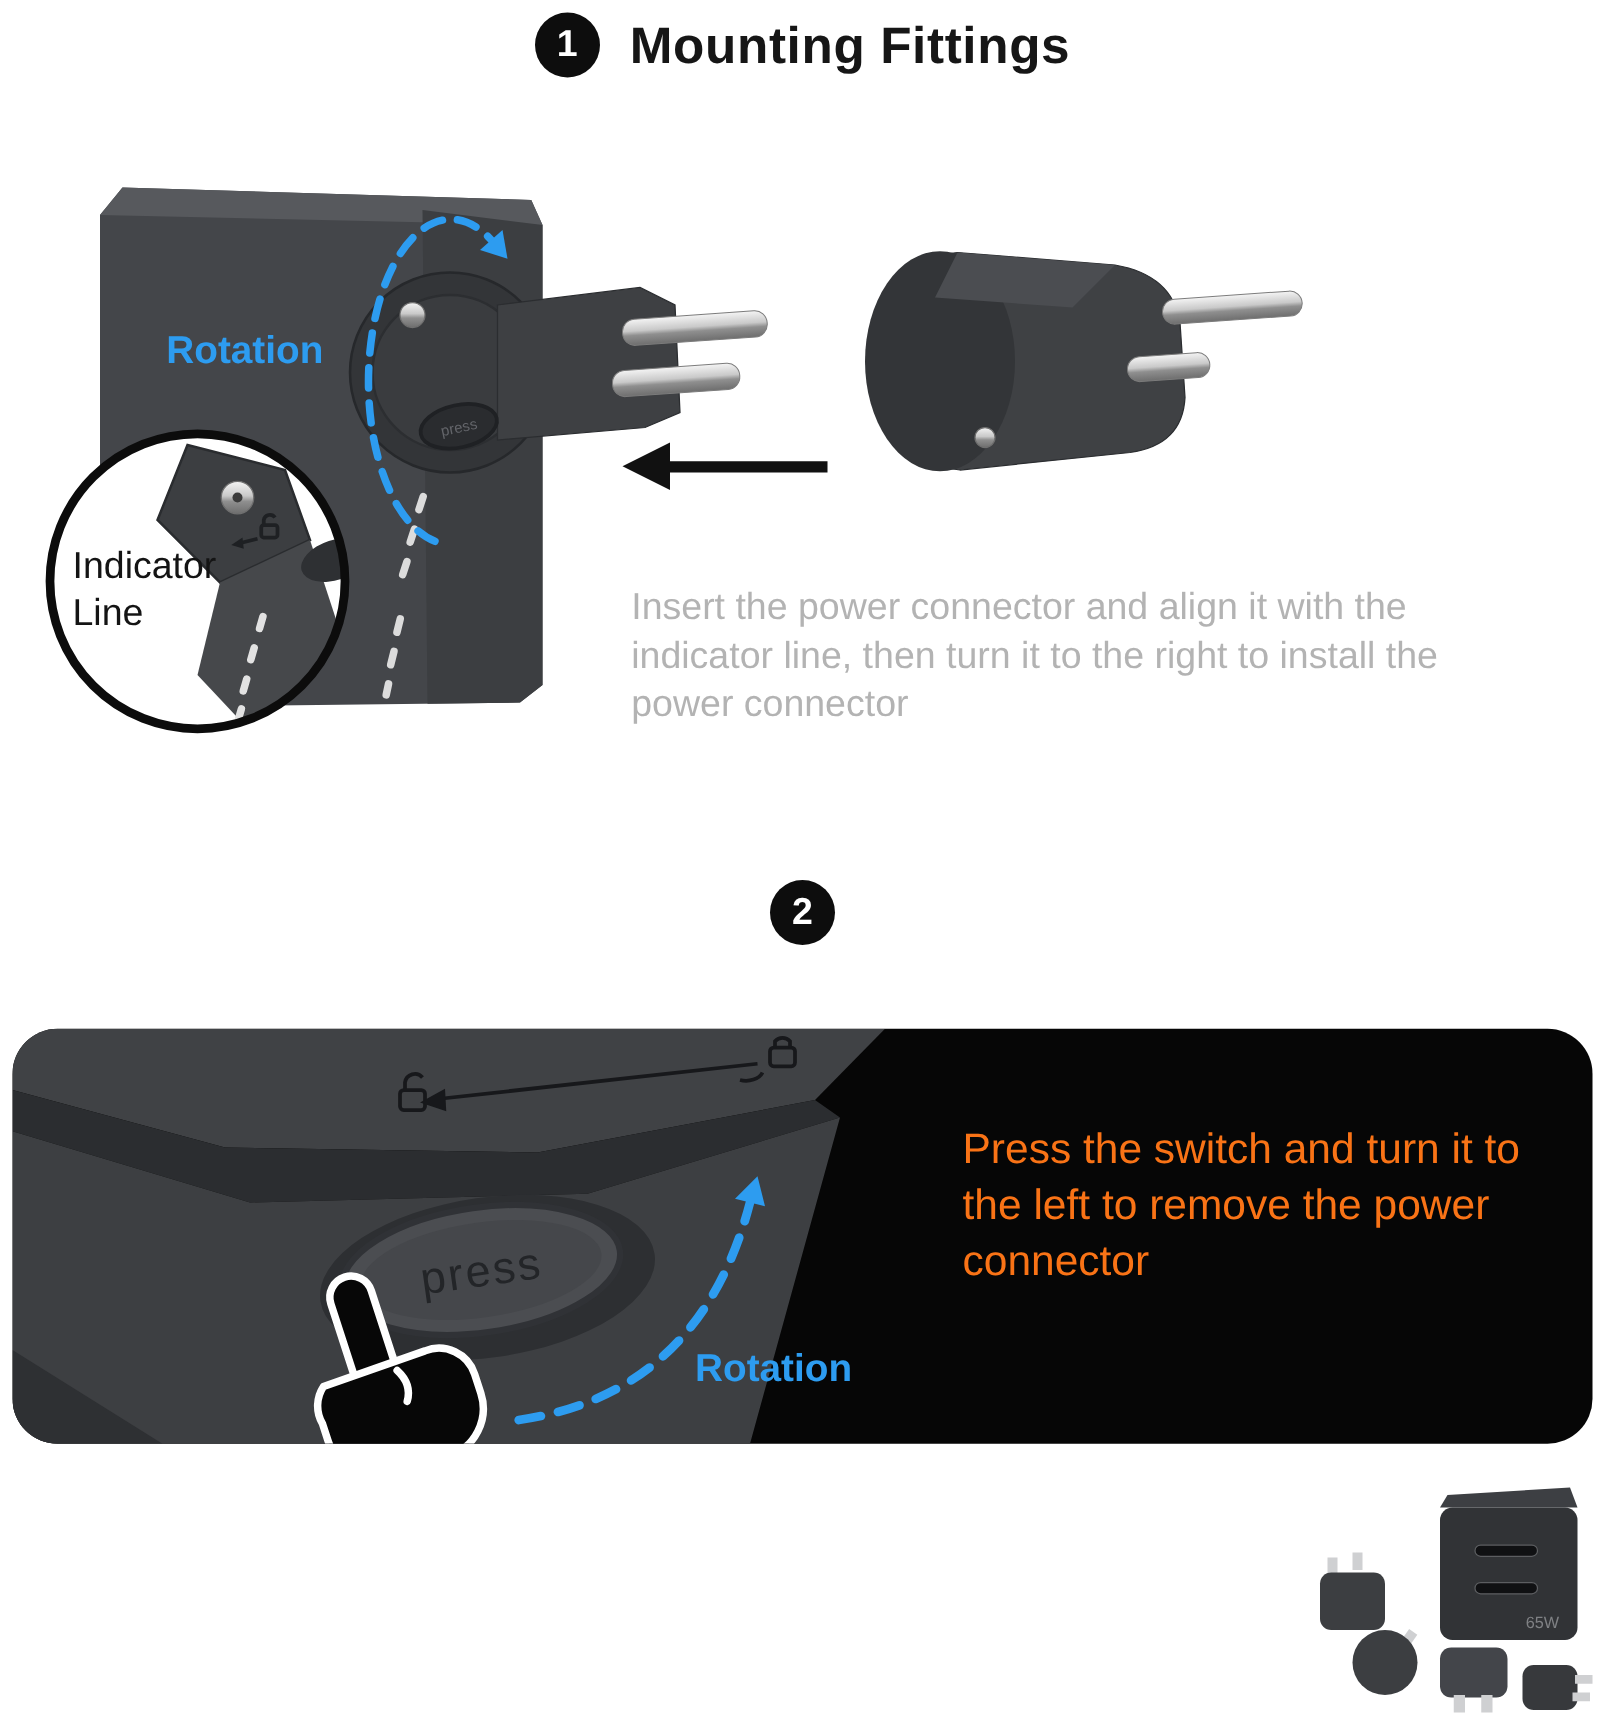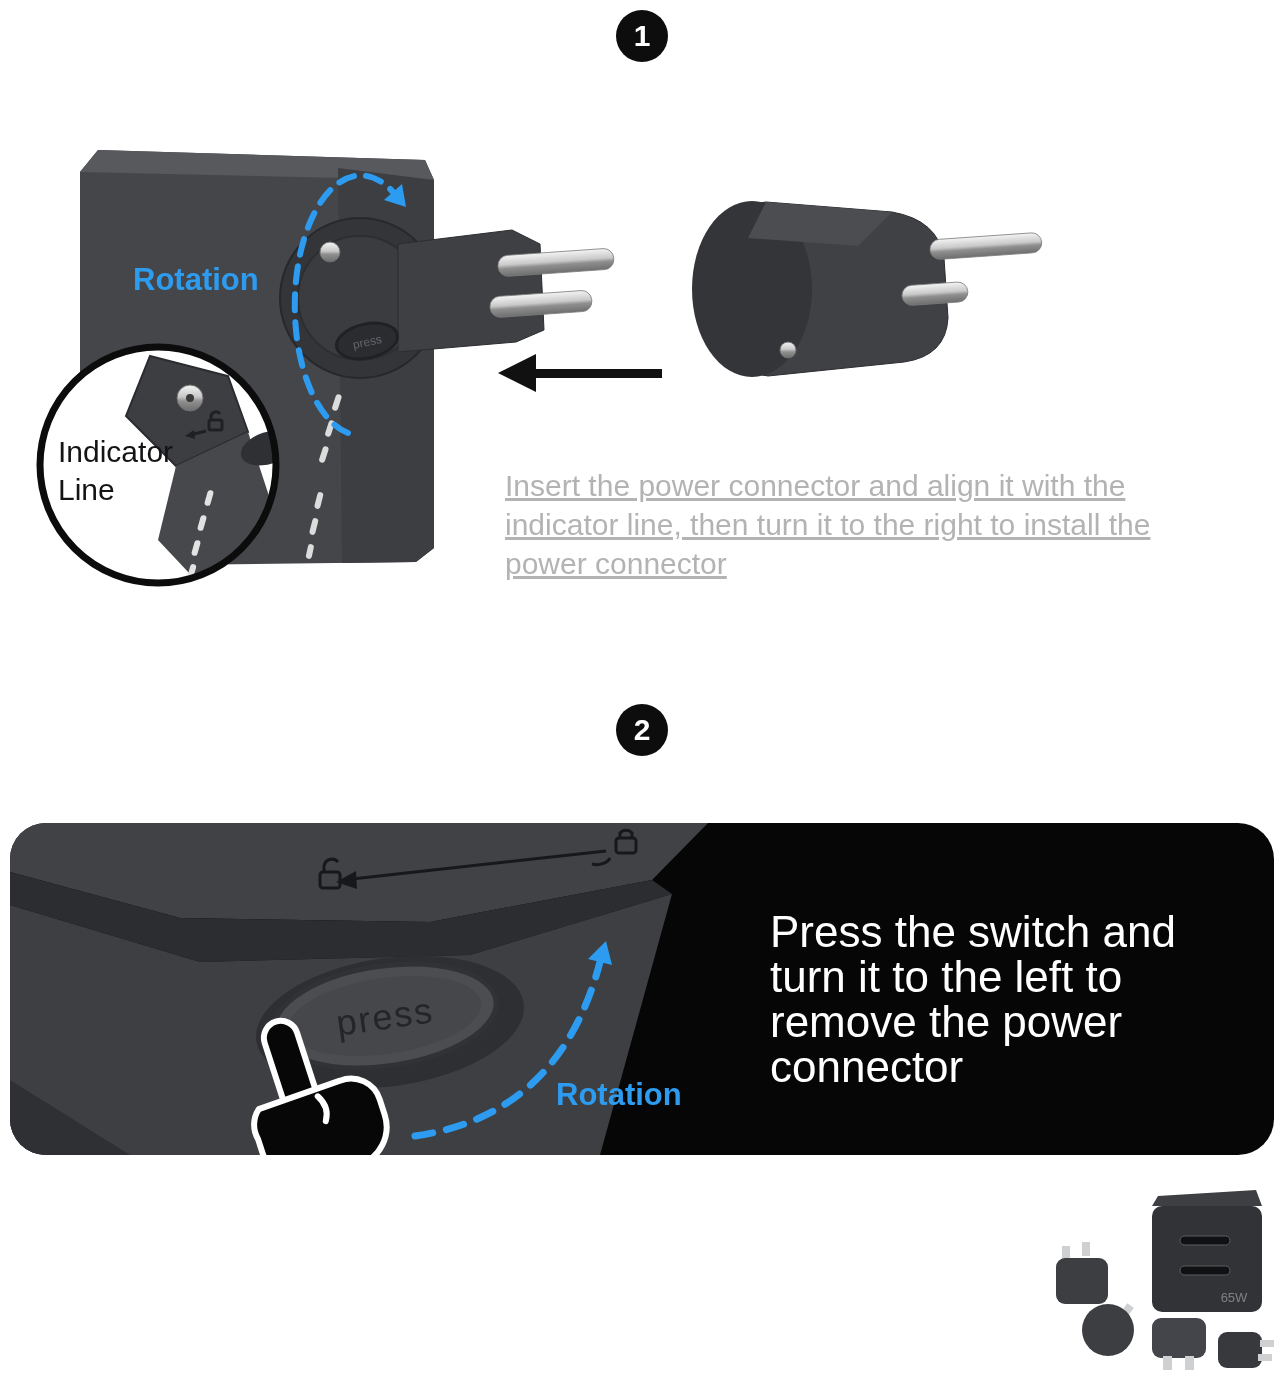--- a/index.html
+++ b/index.html
@@ -4,36 +4,37 @@
 <style>
   * { margin:0; padding:0; box-sizing:border-box; }
   html,body { background:#fff; font-family:"Liberation Sans", sans-serif; }
   .page { position:relative; width:1284px; height:1382px; background:#ffffff; overflow:hidden; }
 
   .section-header { position:absolute; left:0; width:100%; display:flex; justify-content:center; align-items:center; gap:24px; }
   .step-circle { width:52px; height:52px; border-radius:50%; background:#0d0d0d; color:#fff;
                  font-size:30px; font-weight:700; display:flex; align-items:center; justify-content:center; flex:0 0 auto; }
   .section-title { font-size:41px; font-weight:700; color:#161616; letter-spacing:0.5px; }
 
-  .desc { position:absolute; color:#b3b3b3; font-size:30px; line-height:39px;text-decoration:underline; }
+  .desc { position:absolute; color:#b3b3b3; font-size:30px; line-height:39px; }
 
   .panel { position:absolute; left:10px; top:823px; width:1264px; height:332px;
            background:#060606; border-radius:36px; overflow:hidden; }
-  .panel-text { position:absolute; left:760px; top:86px; width:450px;
-                color:#ffffff; font-size:44px; line-height:45px; }
+  .panel-text { position:absolute; left:760px; top:74px; width:450px;
+                color:#f97316; font-size:34px; line-height:45px; }
 
   svg { position:absolute; left:0; top:0; font-family:"Liberation Sans", sans-serif; }
 </style>
 </head>
 <body>
 
 <div class="page">
 
   <div class="section-header" style="top:10px;">
     <div class="step-circle">1</div>
+    <div class="section-title">Mounting Fittings</div>
   </div>
 
   <svg width="1284" height="560" viewBox="0 95 1284 560" style="top:95px;">
     <defs>
       <linearGradient id="silver1" x1="0" y1="0" x2="0" y2="1">
         <stop offset="0" stop-color="#f4f4f4"></stop>
         <stop offset="0.45" stop-color="#c9c9c9"></stop>
         <stop offset="0.62" stop-color="#8f8f8f"></stop>
         <stop offset="1" stop-color="#6e6e6e"></stop>
       </linearGradient>

